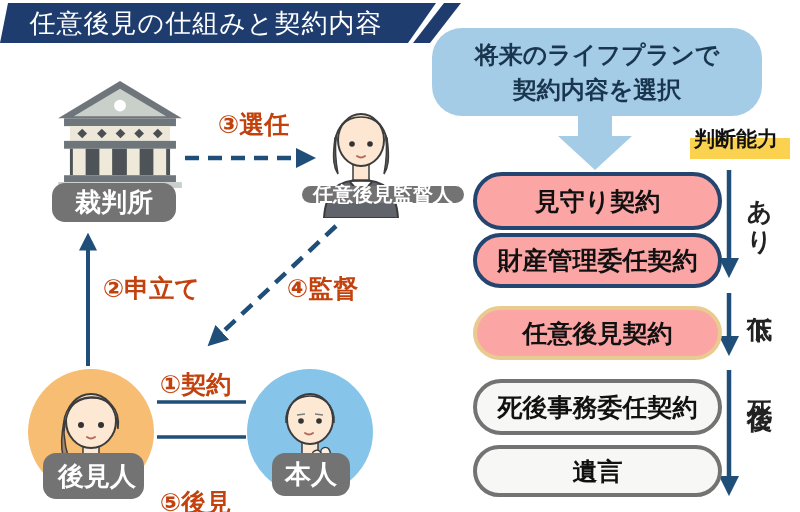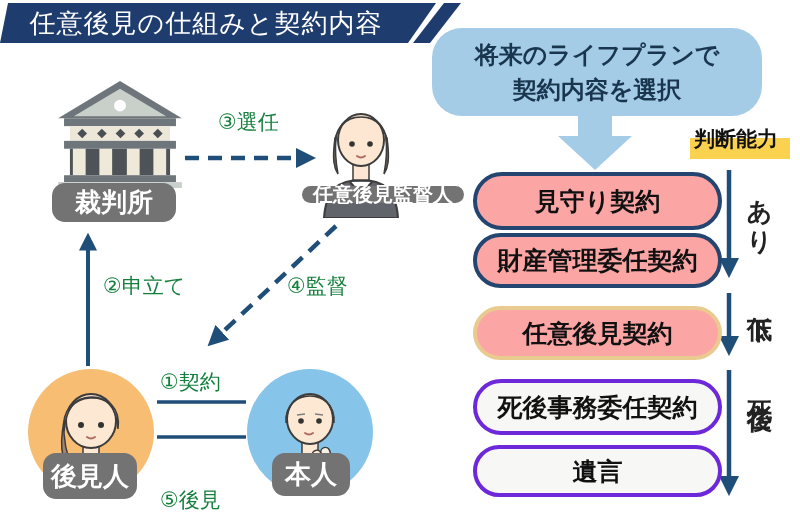--- a/index.html
+++ b/index.html
@@ -27,45 +27,45 @@
   #capacity-hl{left:690px;top:138px;width:100px;height:21px;background:#fbd250;z-index:2;}
   #capacity-label{left:694px;top:125px;z-index:3;font-size:21px;font-weight:800;color:#111;white-space:nowrap;}
   
   .pill{
     left:473px;width:249px;border-radius:30px;z-index:3;
     display:flex;align-items:center;justify-content:center;
     font-size:25px;font-weight:800;color:#111;white-space:nowrap;box-sizing:border-box;
   }
   .pill.navy{border:4px solid #24456f;background:#fca5a5;}
   .pill.gold{border:4px solid #e9cb90;background:#fca5a5;}
-  .pill.teal{border:4px solid #6d28d9;background:#f7f8f5;}
+  .pill.teal{border:4px solid #737373;background:#f7f8f5;}
   #pill-0{top:172px;height:58px;}
   #pill-1{top:233px;height:55px;}
   #pill-2{top:306px;height:54px;}
   #pill-3{top:379px;height:56px;}
   #pill-4{top:445px;height:52px;}
   
   .stage{
     z-index:3;writing-mode:vertical-rl;text-orientation:upright;
     font-size:25px;font-weight:600;color:#222;letter-spacing:3px;white-space:nowrap;
   }
   #stage-0{left:744px;top:181px;}
   #stage-1{left:744px;top:297px;}
   #stage-2{left:744px;top:381px;}
   
   .badge{
     background:#737373;color:#ffffff;font-weight:800;z-index:5;
     display:flex;align-items:center;justify-content:center;white-space:nowrap;
   }
   #badge-court{left:52px;top:183px;width:124px;height:39px;border-radius:13px;font-size:26px;}
   #badge-supervisor{left:302px;top:186px;width:162px;height:17px;border-radius:15px;font-size:20px;}
-  #badge-guardian{left:43px;top:453px;width:94px;height:46px;border-radius:13px;font-size:26px;}
+  #badge-guardian{left:43px;top:453px;width:94px;height:46px;border-radius:13px;font-size:26px;padding-left:7px;}
   #badge-principal{left:272px;top:453px;width:78px;height:43px;border-radius:13px;font-size:26px;}
   
-  .relation{z-index:4;font-size:21px;font-weight:400;color:#15803d;white-space:nowrap;}
+  .relation{z-index:4;font-size:25px;font-weight:700;color:#c2410c;white-space:nowrap;}
   #rel-appointment{left:218px;top:108px;}
   #rel-petition{left:103px;top:272px;}
   #rel-supervision{left:287px;top:272px;}
   #rel-contract{left:160px;top:368px;}
   #rel-guardianship{left:160px;top:446px;margin-top:40px;}
   
   .person-circle{border-radius:50%;overflow:hidden;z-index:2;}
   #circle-guardian{left:28px;top:369px;width:126px;height:126px;background:#f6bd73;}
   #circle-principal{left:247px;top:369px;width:126px;height:126px;background:#87c4ea;}
   #courthouse{left:56px;top:80px;width:128px;height:108px;z-index:2;}

